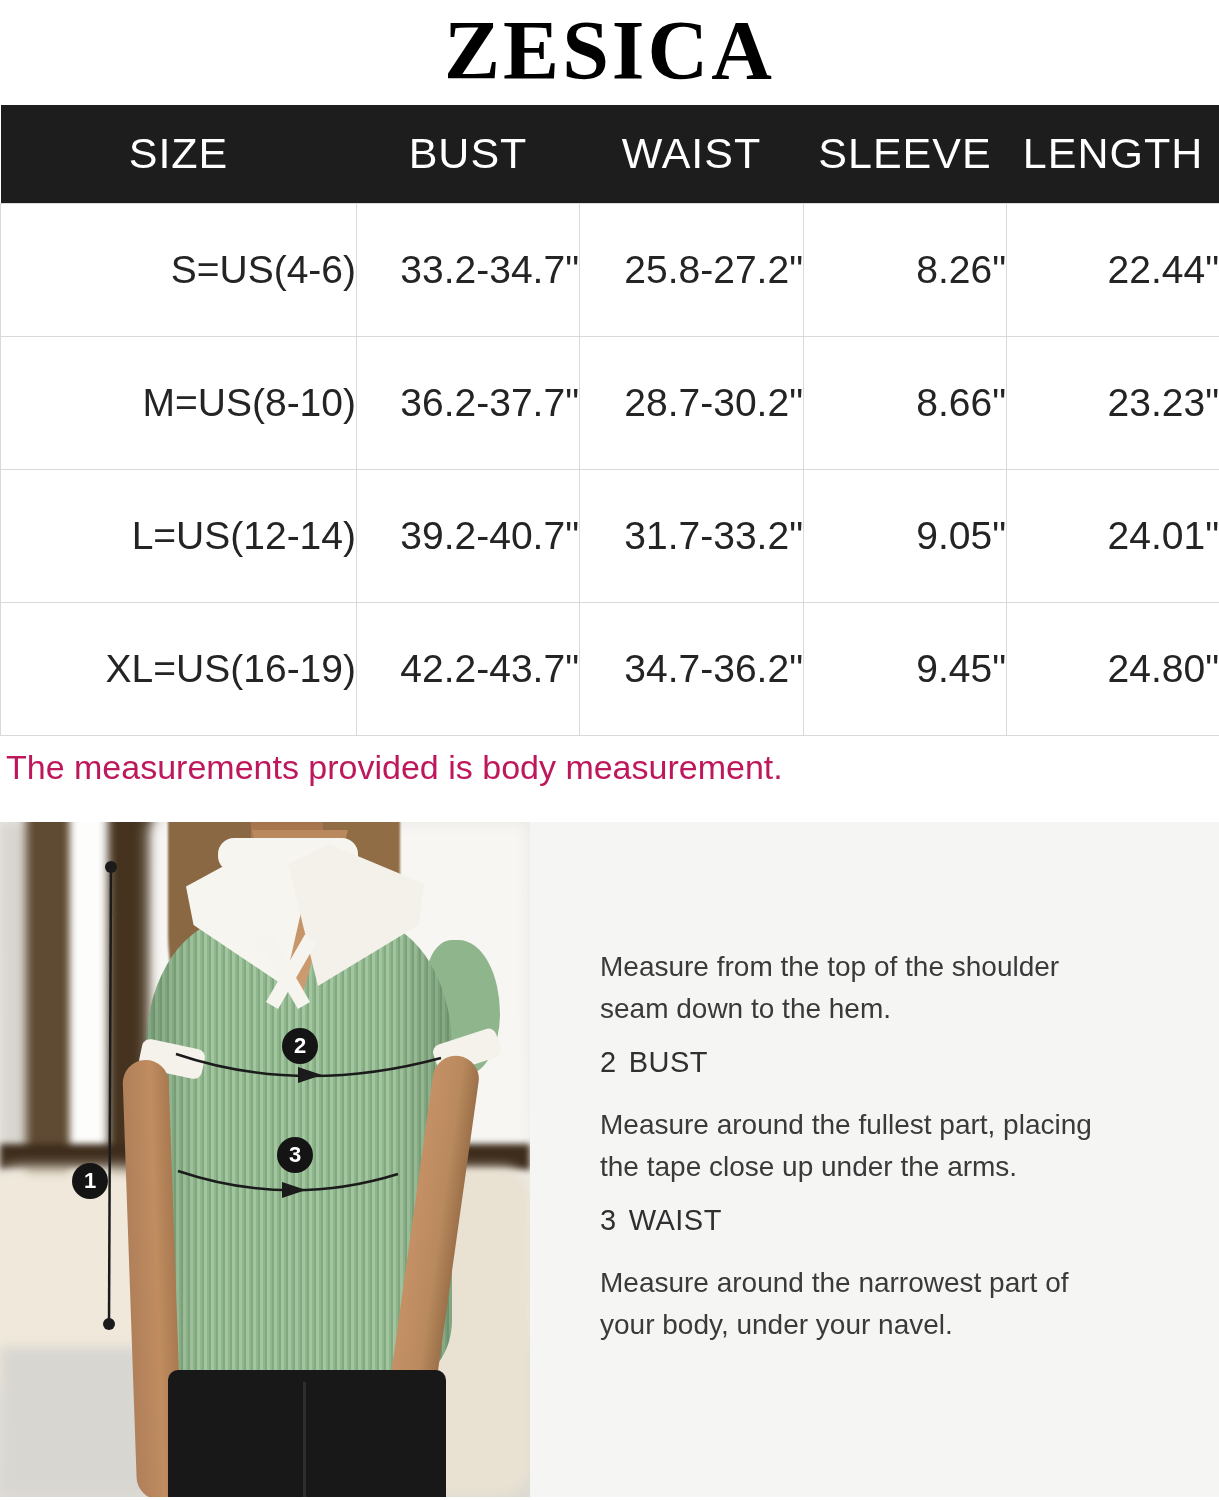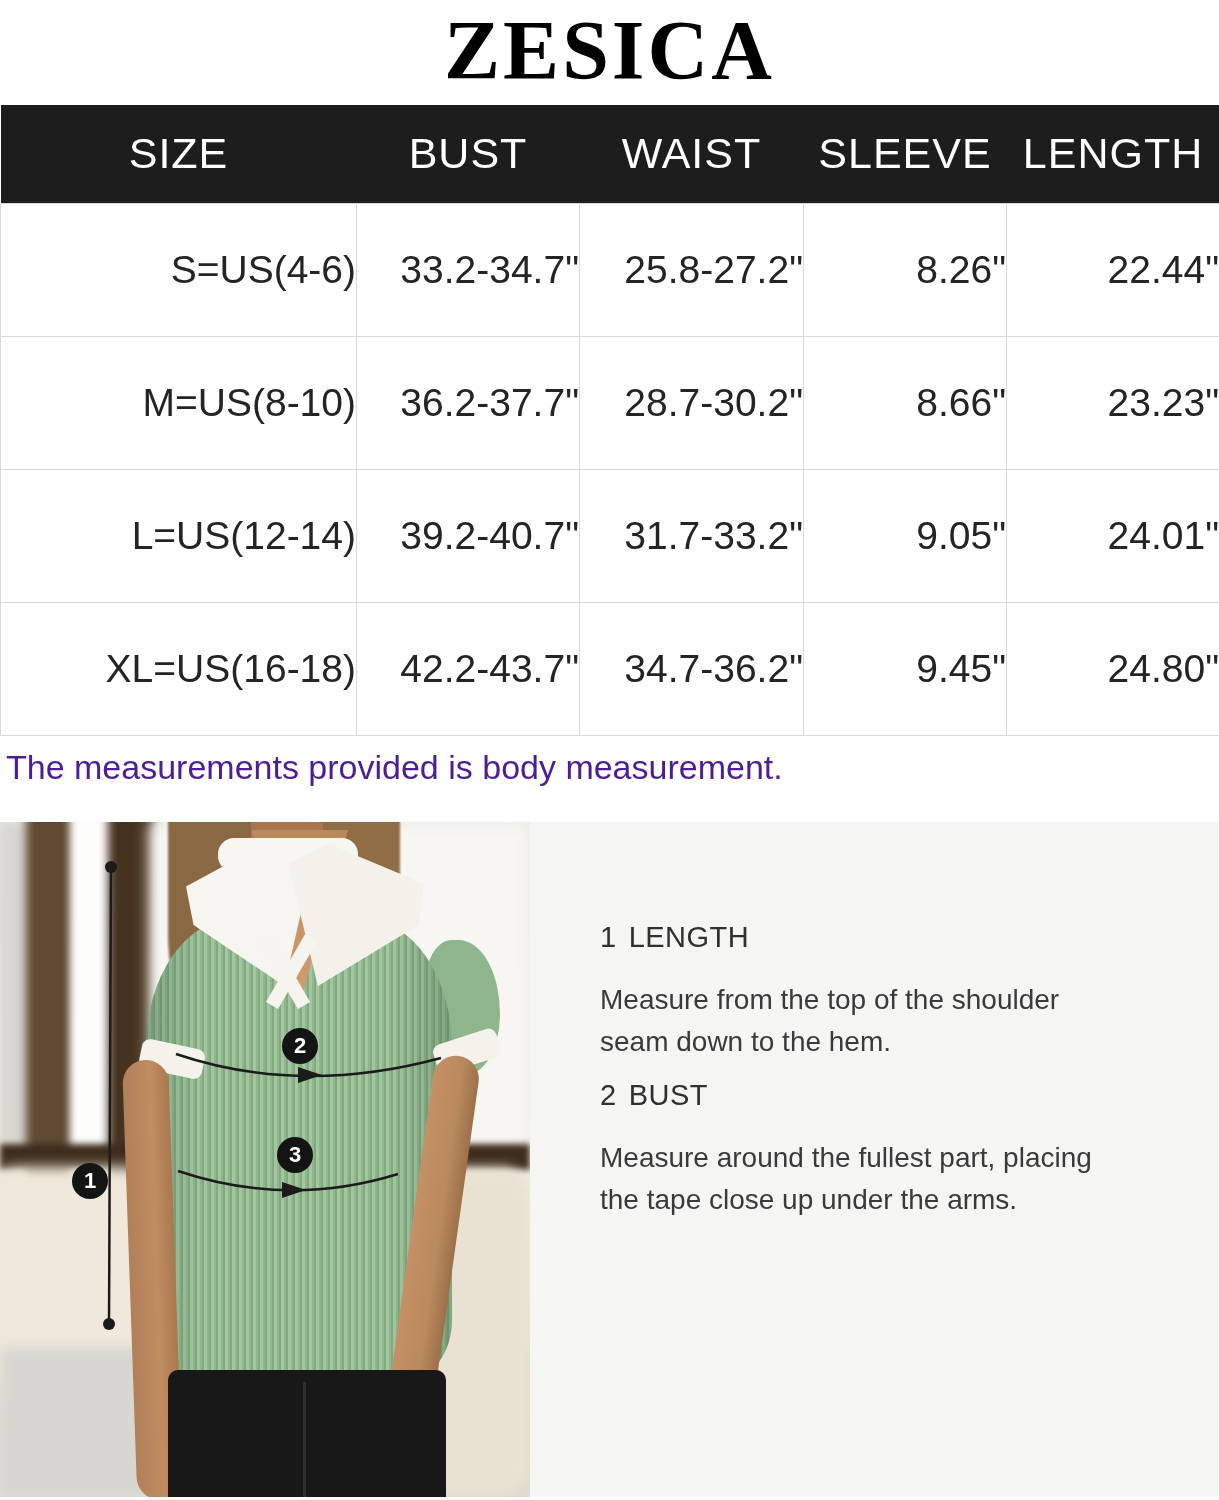--- a/index.html
+++ b/index.html
@@ -22,21 +22,21 @@
     background:#1d1d1d; color:#ffffff; font-weight:400; font-size:43px;
     height:98px; letter-spacing:1px; border:none;
   }
   .size-table td {
     background:#ffffff; color:#242424; font-size:39px; font-weight:400;
     height:133px; text-align:right; vertical-align:middle;
     border:1px solid #d9d9d9;
   }
 
   
-  .note { position:absolute; top:748px; left:6px; font-size:34px; color:#4c1d95; }
+  .note { position:absolute; top:748px; left:6px; font-size:34px; color:#be185d; }
 
   
   .measure-section { position:absolute; top:822px; left:0; width:1219px; height:675px;
     background:#f5f5f4; }
 
   .photo { position:absolute; left:0; top:0; width:530px; height:675px;
     overflow:hidden; background:linear-gradient(180deg,#e9e7e3 0%,#efece7 55%,#e2ded7 100%); }
   .photo .el { position:absolute; }
 
   
@@ -152,21 +152,21 @@
         <td>23.23"</td>
       </tr>
       <tr>
         <td>L=US(12-14)</td>
         <td>39.2-40.7"</td>
         <td>31.7-33.2"</td>
         <td>9.05"</td>
         <td>24.01"</td>
       </tr>
       <tr>
-        <td>XL=US(16-18)</td>
+        <td>XL=US(16-19)</td>
         <td>42.2-43.7"</td>
         <td>34.7-36.2"</td>
         <td>9.45"</td>
         <td>24.80"</td>
       </tr>
     </tbody>
   </table>
 
   <div class="note">The measurements provided is body measurement.</div>
 
@@ -213,29 +213,33 @@
         <polygon points="282,360 306,368 282,376" fill="#1b1b1b"></polygon>
       </svg>
 
       <div class="badge badge-1">1</div>
       <div class="badge badge-2">2</div>
       <div class="badge badge-3">3</div>
     </div>
 
     <div class="instructions">
       <div class="instr-block">
-        <div class="instr-title">
-          <span class="instr-num">1</span><span>LENGTH</span>
-        </div>
         <div class="instr-body">Measure from the top of the shoulder
 seam down to the hem.</div>
       </div>
       <div class="instr-block">
         <div class="instr-title">
           <span class="instr-num">2</span><span>BUST</span>
         </div>
         <div class="instr-body">Measure around the fullest part, placing
 the tape close up under the arms.</div>
       </div>
+      <div class="instr-block">
+        <div class="instr-title">
+          <span class="instr-num">3</span><span>WAIST</span>
+        </div>
+        <div class="instr-body">Measure around the narrowest part of
+your body, under your navel.</div>
+      </div>
     </div>
 
   </div>
 </div>
 
 </body></html>

